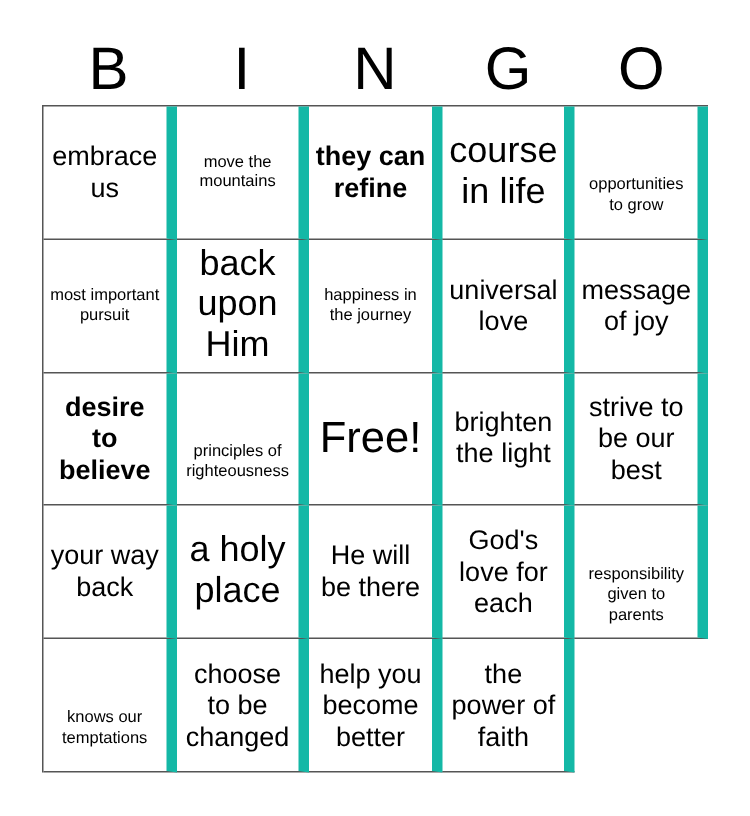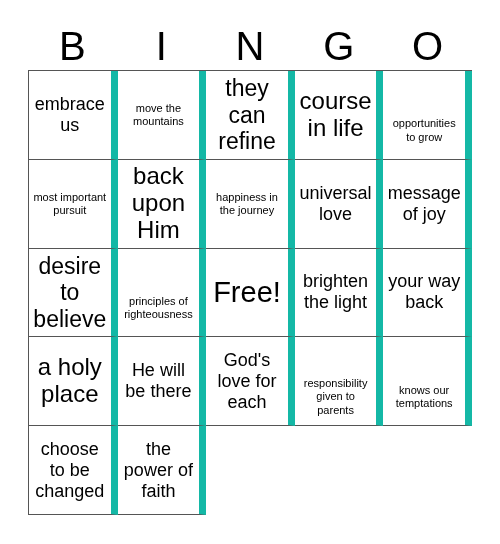--- a/index.html
+++ b/index.html
@@ -68,21 +68,21 @@
   .cell .txt {
     display: block;
     width: 100%;
     line-height: 1.13;
     word-wrap: break-word;
   }
   
   .s-xs .txt { font-size: 11px; line-height: 1.25; margin-top: 32px; }
   .s-sm .txt { font-size: 11px; line-height: 1.2; }
   .s-md .txt { font-size: 18px; line-height: 1.17; }
-  .s-lg .txt { font-size: 23px; line-height: 1.15; }
+  .s-lg .txt { font-size: 18px; line-height: 1.15; font-weight: bold; }
   .s-xl .txt { font-size: 24px; line-height: 1.12; }
   .s-free .txt { font-size: 29px; line-height: 1.1; }
 </style>
 </head>
 <body>
 
 <div id="card">
 
   <div id="header">
     <div class="hcell">B</div>
@@ -131,20 +131,23 @@
       </div>
     <div class="cell s-xs">
         <span class="txt">principles of righteousness</span>
       </div>
     <div class="cell s-free">
         <span class="txt">Free!</span>
       </div>
     <div class="cell s-md">
         <span class="txt">brighten the light</span>
       </div>
+    <div class="cell s-md">
+        <span class="txt">strive to be our best</span>
+      </div>
 
     <div class="cell s-md">
         <span class="txt">your way back</span>
       </div>
     <div class="cell s-xl">
         <span class="txt">a holy place</span>
       </div>
     <div class="cell s-md">
         <span class="txt">He will be there</span>
       </div>
@@ -155,17 +158,20 @@
         <span class="txt">responsibility given to parents</span>
       </div>
 
     <div class="cell s-xs">
         <span class="txt">knows our temptations</span>
       </div>
     <div class="cell s-md">
         <span class="txt">choose to be changed</span>
       </div>
     <div class="cell s-md">
+        <span class="txt">help you become better</span>
+      </div>
+    <div class="cell s-md">
         <span class="txt">the power of faith</span>
       </div>
 
   </div>
 </div>
 
 </body></html>

